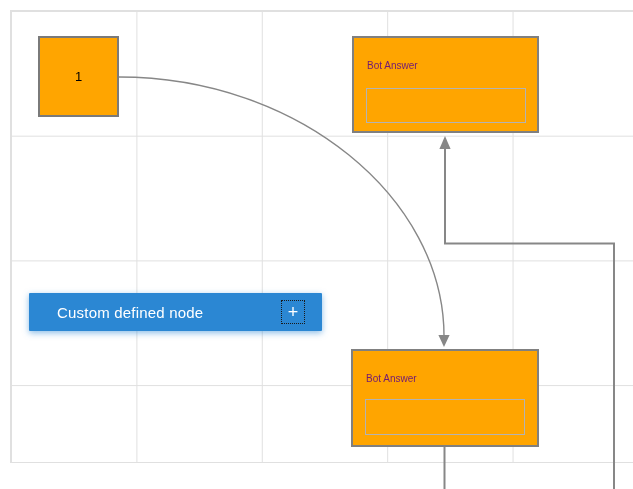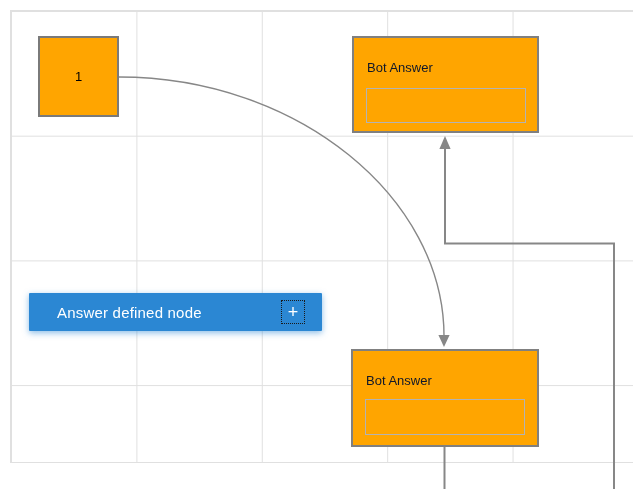--- a/index.html
+++ b/index.html
@@ -49,21 +49,21 @@
   .bot-node {
     position: absolute;
     background: #ffa500;
     border: 2px solid #808080;
   }
   .bot-node.top { left: 352px; top: 36px; width: 187px; height: 97px; }
   .bot-node.bottom { left: 351px; top: 349px; width: 188px; height: 98px; }
   .bot-node .bot-title {
     position: absolute;
     left: 13px; top: 22px;
-    font-size: 13px; color: #0f172a;
+    font-size: 10px; color: #701a75;
     white-space: nowrap;
   }
   .bot-node .bot-input {
     position: absolute;
     left: 12px;
     width: 160px; height: 36px;
     border: 1px solid #b3b3b3;
     background: transparent;
   }
   .bot-node.top .bot-input { top: 50px; height: 35px; }
@@ -128,17 +128,17 @@
   <span class="bot-title">Bot Answer</span>
   <div class="bot-input"></div>
 </div>
 
 <div class="bot-node bottom">
   <span class="bot-title">Bot Answer</span>
   <div class="bot-input"></div>
 </div>
 
 <div class="custom-node">
-  <span class="custom-label">Answer defined node</span>
+  <span class="custom-label">Custom defined node</span>
   <div class="add-button">
     <span>+</span>
   </div>
 </div>
 
 </body></html>

